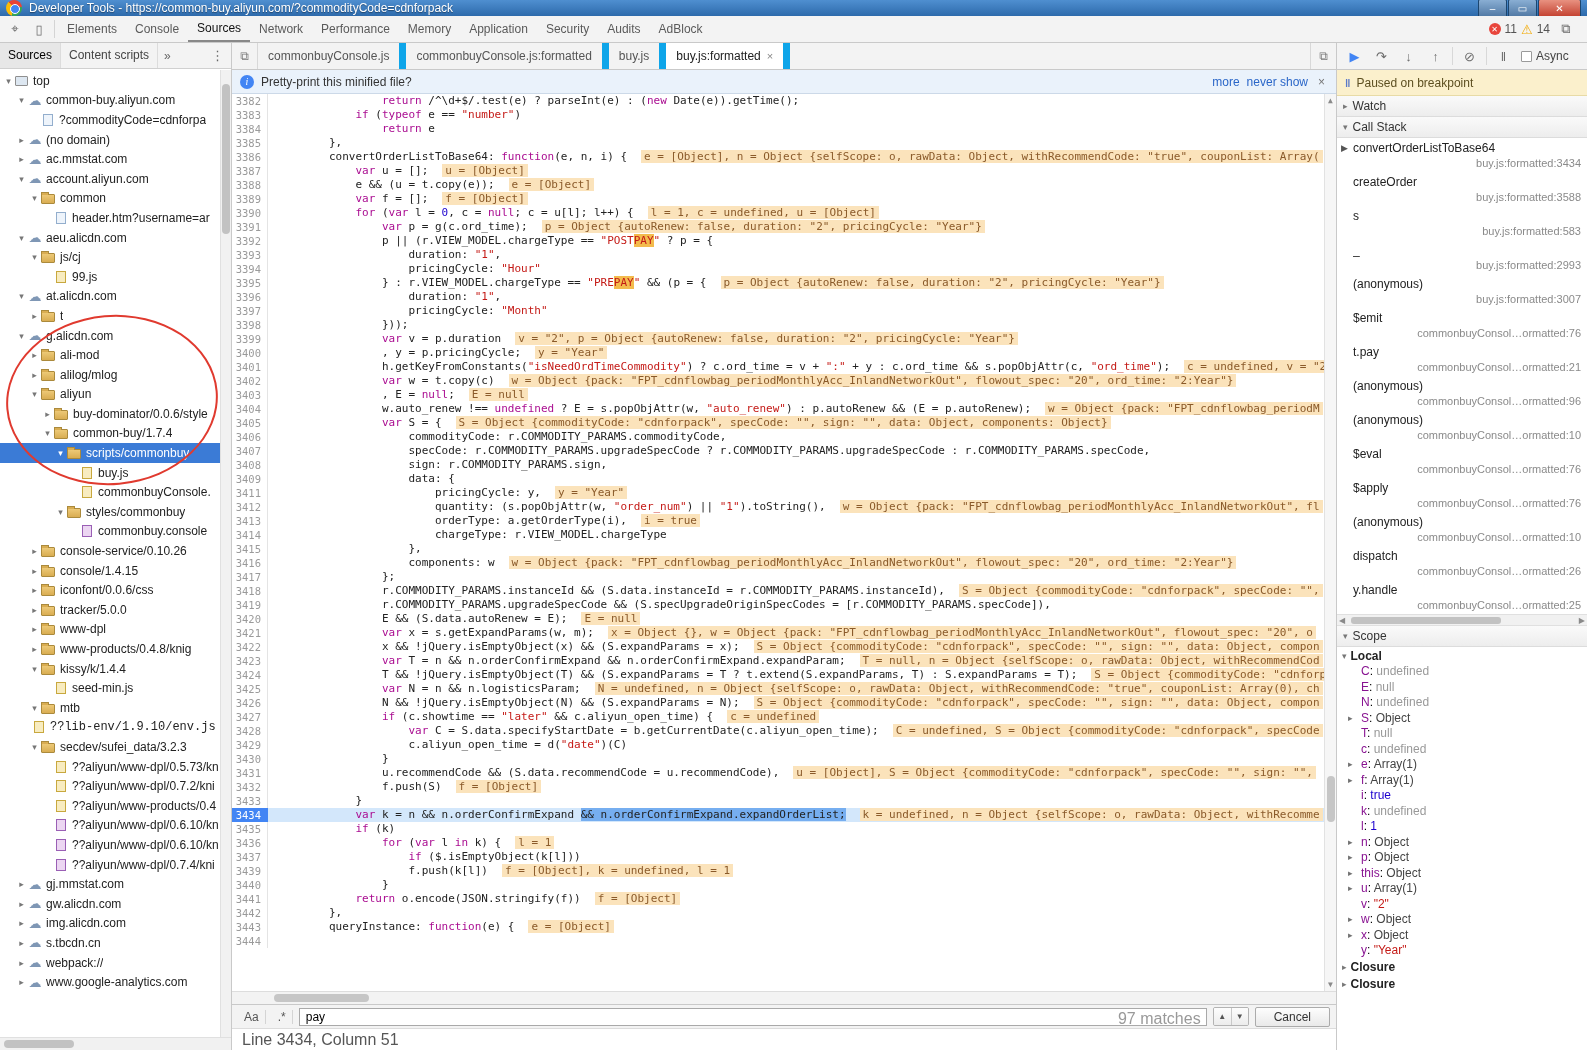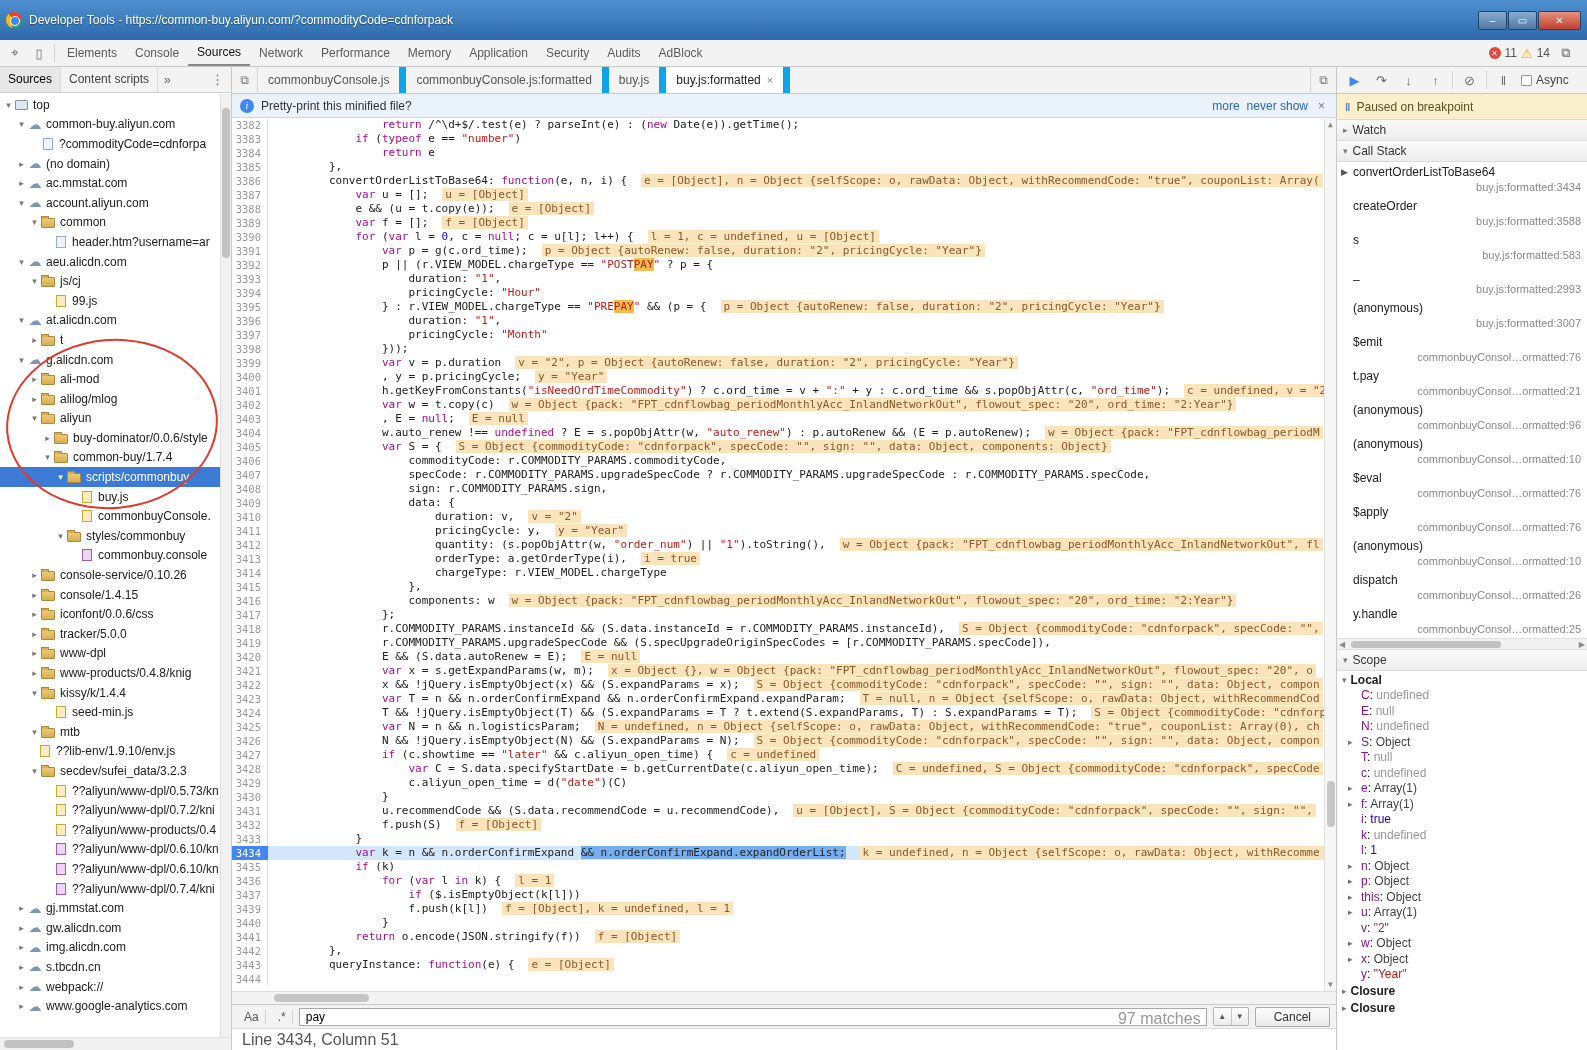--- a/index.html
+++ b/index.html
@@ -1,21 +1,21 @@
 <!DOCTYPE html>
 <html><head>
 <meta charset="utf-8">
 <style>
   * { box-sizing: border-box; margin: 0; padding: 0; }
   html,body { width:1587px; height:1050px; overflow:hidden; background:#fff;
     font-family:"Liberation Sans", sans-serif; }
   .window { width:1587px; height:1050px; display:flex; flex-direction:column; }
 
   
-  .titlebar { height:40px; background:linear-gradient(#4f8fd0,#2d6aab); display:flex;
+  .titlebar { height:16px; background:linear-gradient(#4f8fd0,#2d6aab); display:flex;
     align-items:center; padding:0 6px; color:#fff; font-size:12px; flex:none; }
   .chrome-ball { width:16px; height:16px; border-radius:50%; margin-right:7px; flex:none;
     background:conic-gradient(from -40deg,#ea4335 0 33%,#34a853 0 66%,#fbbc05 0 100%);
     position:relative; }
   .chrome-ball::after { content:""; position:absolute; left:4px; top:4px; width:8px; height:8px;
     border-radius:50%; background:#4285f4; border:1.5px solid #fff; }
   .title-text { white-space:nowrap; overflow:hidden; text-shadow:0 1px 1px rgba(0,0,0,.4); }
   .winbtns { margin-left:auto; display:flex; }
   .winbtn { width:29px; height:19px; margin-left:1px; border:1px solid #1c466f; border-radius:2px;
     background:linear-gradient(#89aed3,#4f77a3); color:#fff; font-size:10px; display:flex;
@@ -395,21 +395,21 @@
           <div class="tree-row" style="padding-left: 42px;">
             <span class="tr-arrow"></span>
             <span class="ic ic-file-yellow"></span>
             <span class="tr-label">seed-min.js</span>
           </div>
           <div class="tree-row" style="padding-left: 29px;">
             <span class="tr-arrow">▾</span>
             <span class="ic ic-folder"></span>
             <span class="tr-label">mtb</span>
           </div>
-          <div class="tree-row" style="padding-left: 26px;">
+          <div class="tree-row" style="padding-left: 20px; font-family: Liberation Mono, monospace;">
             <span class="tr-arrow"></span>
             <span class="ic ic-file-yellow"></span>
             <span class="tr-label">??lib-env/1.9.10/env.js</span>
           </div>
           <div class="tree-row" style="padding-left: 29px;">
             <span class="tr-arrow">▾</span>
             <span class="ic ic-folder"></span>
             <span class="tr-label">secdev/sufei_data/3.2.3</span>
           </div>
           <div class="tree-row" style="padding-left: 42px;">
@@ -523,21 +523,20 @@
             <div class="cl"><span class="ln">3400</span><span class="ct">                , y = p.pricingCycle;<span class="dbg">y = "Year"</span></span></div>
             <div class="cl"><span class="ln">3401</span><span class="ct">                h.getKeyFromConstants(<span class="tk-str">"isNeedOrdTimeCommodity"</span>) ? c.ord_time = v + <span class="tk-str">":"</span> + y : c.ord_time &amp;&amp; s.popObjAttr(c, <span class="tk-str">"ord_time"</span>);<span class="dbg">c = undefined, v = "2</span></span></div>
             <div class="cl"><span class="ln">3402</span><span class="ct">                <span class="tk-kw">var</span> w = t.copy(c)<span class="dbg">w = Object {pack: "FPT_cdnflowbag_periodMonthlyAcc_InlandNetworkOut", flowout_spec: "20", ord_time: "2:Year"}</span></span></div>
             <div class="cl"><span class="ln">3403</span><span class="ct">                , E = <span class="tk-kw">null</span>;<span class="dbg">E = null</span></span></div>
             <div class="cl"><span class="ln">3404</span><span class="ct">                w.auto_renew !== <span class="tk-kw">undefined</span> ? E = s.popObjAttr(w, <span class="tk-str">"auto_renew"</span>) : p.autoRenew &amp;&amp; (E = p.autoRenew);<span class="dbg">w = Object {pack: "FPT_cdnflowbag_periodM</span></span></div>
             <div class="cl"><span class="ln">3405</span><span class="ct">                <span class="tk-kw">var</span> S = {<span class="dbg">S = Object {commodityCode: "cdnforpack", specCode: "", sign: "", data: Object, components: Object}</span></span></div>
             <div class="cl"><span class="ln">3406</span><span class="ct">                    commodityCode: r.COMMODITY_PARAMS.commodityCode,</span></div>
             <div class="cl"><span class="ln">3407</span><span class="ct">                    specCode: r.COMMODITY_PARAMS.upgradeSpecCode ? r.COMMODITY_PARAMS.upgradeSpecCode : r.COMMODITY_PARAMS.specCode,</span></div>
             <div class="cl"><span class="ln">3408</span><span class="ct">                    sign: r.COMMODITY_PARAMS.sign,</span></div>
             <div class="cl"><span class="ln">3409</span><span class="ct">                    data: {</span></div>
-            <div class="cl"><span class="ln">3410</span><span class="ct">                        duration: v,<span class="dbg">v = "2"</span></span></div>
             <div class="cl"><span class="ln">3411</span><span class="ct">                        pricingCycle: y,<span class="dbg">y = "Year"</span></span></div>
             <div class="cl"><span class="ln">3412</span><span class="ct">                        quantity: (s.popObjAttr(w, <span class="tk-str">"order_num"</span>) || <span class="tk-str">"1"</span>).toString(),<span class="dbg">w = Object {pack: "FPT_cdnflowbag_periodMonthlyAcc_InlandNetworkOut", fl</span></span></div>
             <div class="cl"><span class="ln">3413</span><span class="ct">                        orderType: a.getOrderType(i),<span class="dbg">i = true</span></span></div>
             <div class="cl"><span class="ln">3414</span><span class="ct">                        chargeType: r.VIEW_MODEL.chargeType</span></div>
             <div class="cl"><span class="ln">3415</span><span class="ct">                    },</span></div>
             <div class="cl"><span class="ln">3416</span><span class="ct">                    components: w<span class="dbg">w = Object {pack: "FPT_cdnflowbag_periodMonthlyAcc_InlandNetworkOut", flowout_spec: "20", ord_time: "2:Year"}</span></span></div>
             <div class="cl"><span class="ln">3417</span><span class="ct">                };</span></div>
             <div class="cl"><span class="ln">3418</span><span class="ct">                r.COMMODITY_PARAMS.instanceId &amp;&amp; (S.data.instanceId = r.COMMODITY_PARAMS.instanceId),<span class="dbg">S = Object {commodityCode: "cdnforpack", specCode: "",</span></span></div>
             <div class="cl"><span class="ln">3419</span><span class="ct">                r.COMMODITY_PARAMS.upgradeSpecCode &amp;&amp; (S.specUpgradeOriginSpecCodes = [r.COMMODITY_PARAMS.specCode]),</span></div>
             <div class="cl"><span class="ln">3420</span><span class="ct">                E &amp;&amp; (S.data.autoRenew = E);<span class="dbg">E = null</span></span></div>

